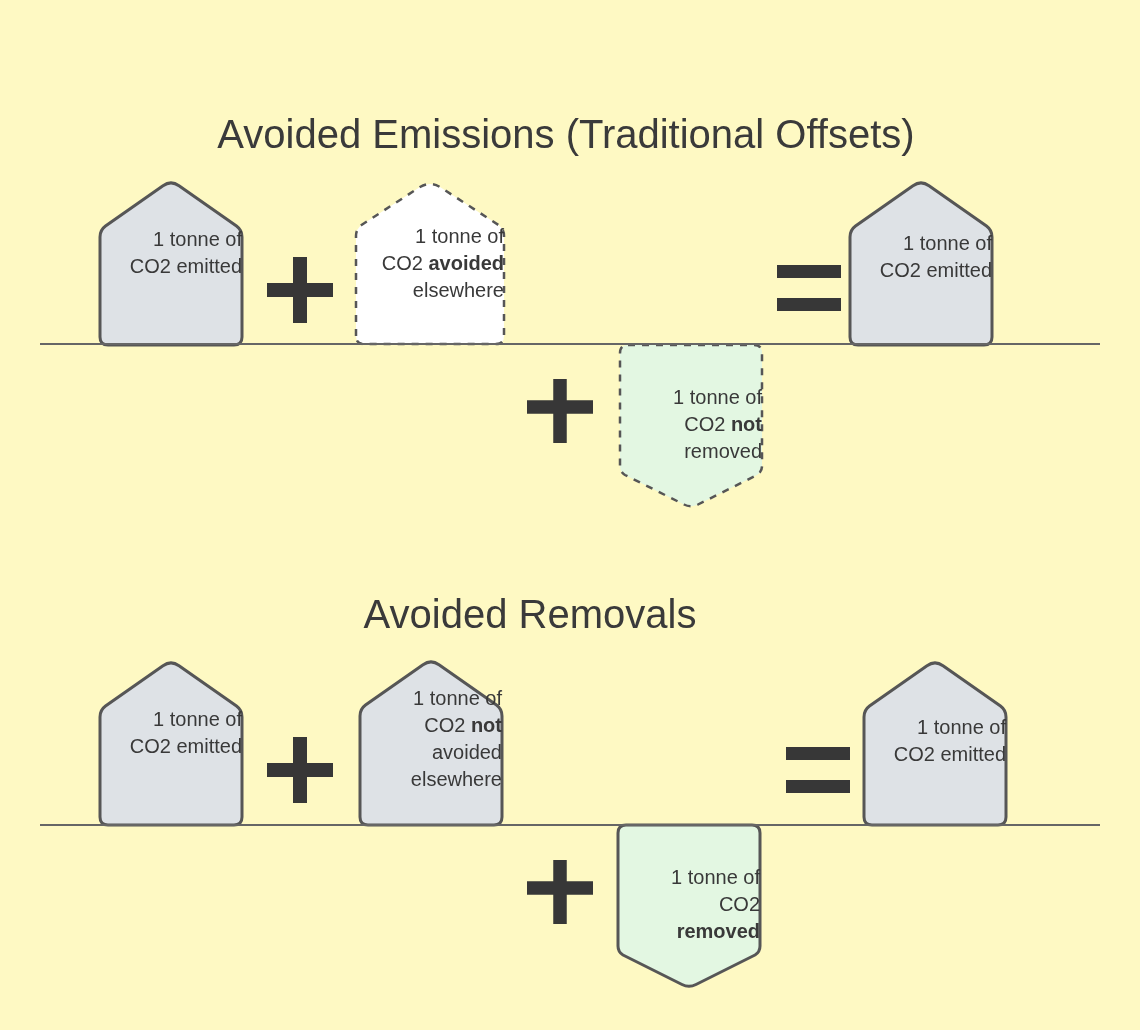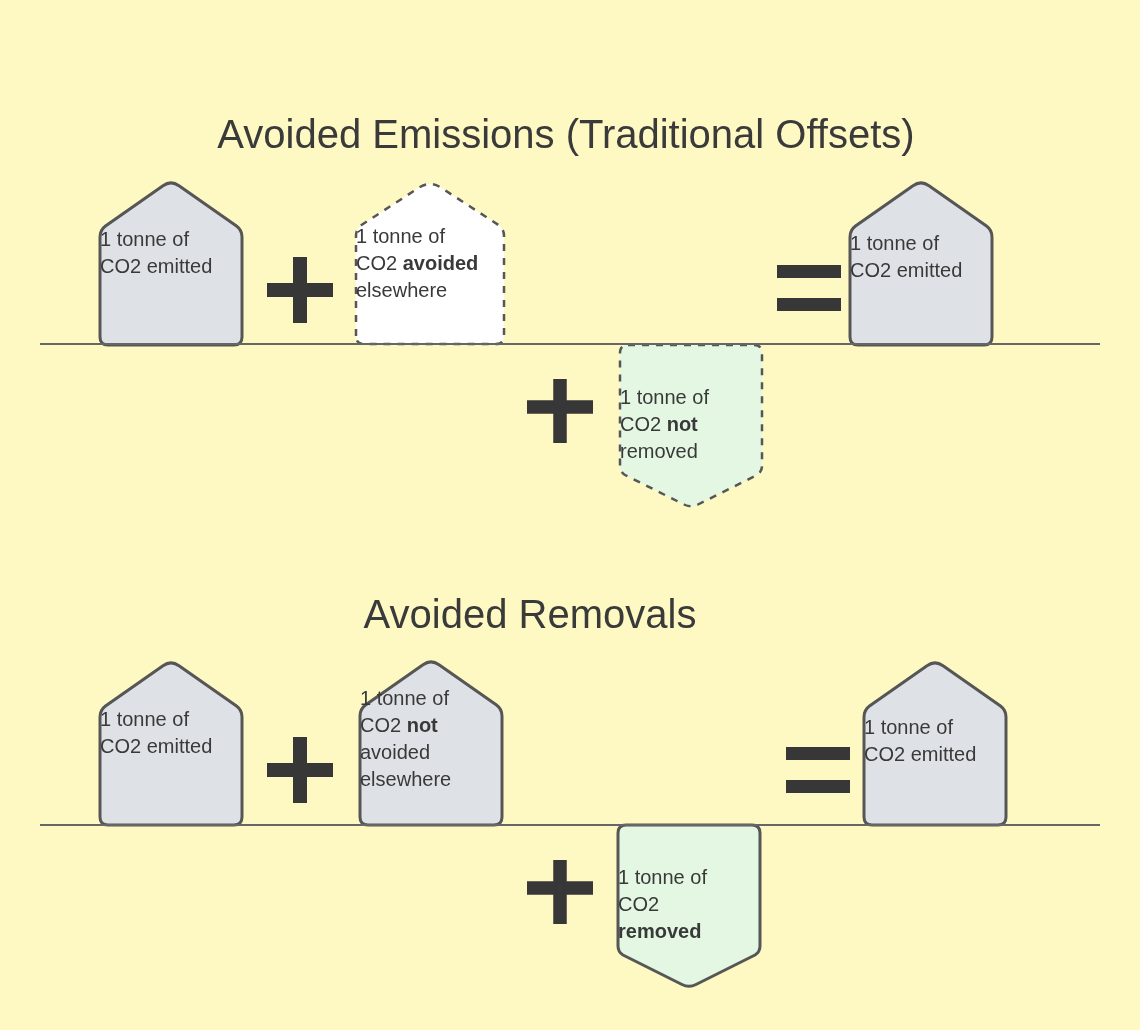--- a/index.html
+++ b/index.html
@@ -8,21 +8,21 @@
     font-family:"Liberation Sans",sans-serif;overflow:hidden;
   }
   .title{
     position:absolute;text-align:center;font-size:40px;line-height:48px;
     color:#3a3a3a;z-index:4;white-space:nowrap;
   }
   .shape{position:absolute;overflow:visible;z-index:1;}
   .op{position:absolute;overflow:visible;z-index:2;}
   .ground{position:absolute;height:0;border-top:2px solid #666666;z-index:3;}
   .label{
-    position:absolute;text-align:left;font-size:20px;line-height:27px;
+    position:absolute;text-align:right;font-size:20px;line-height:27px;
     color:#393939;z-index:5;
   }
   .label b{font-weight:bold;}
 </style>
 </head>
 <body>
 
 <div class="canvas">
 
   <div class="title" style="left:0;width:1132px;top:110px">Avoided Emissions (Traditional Offsets)</div>

